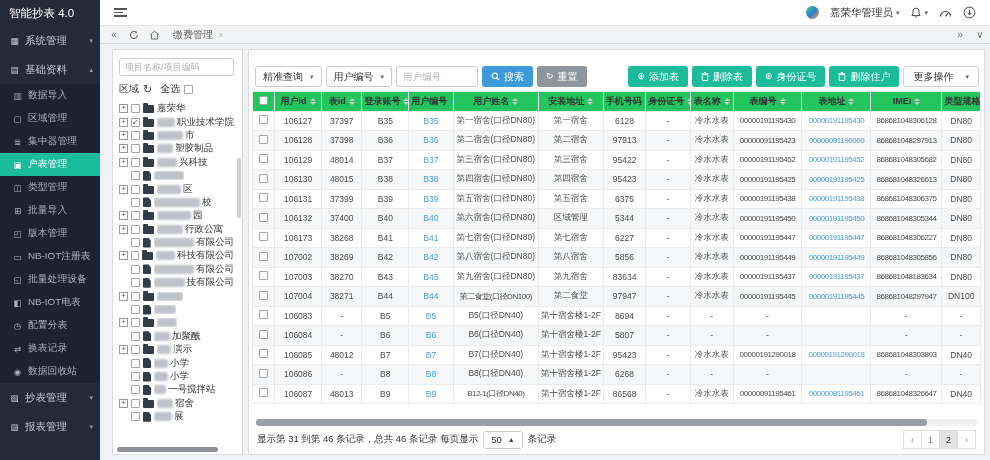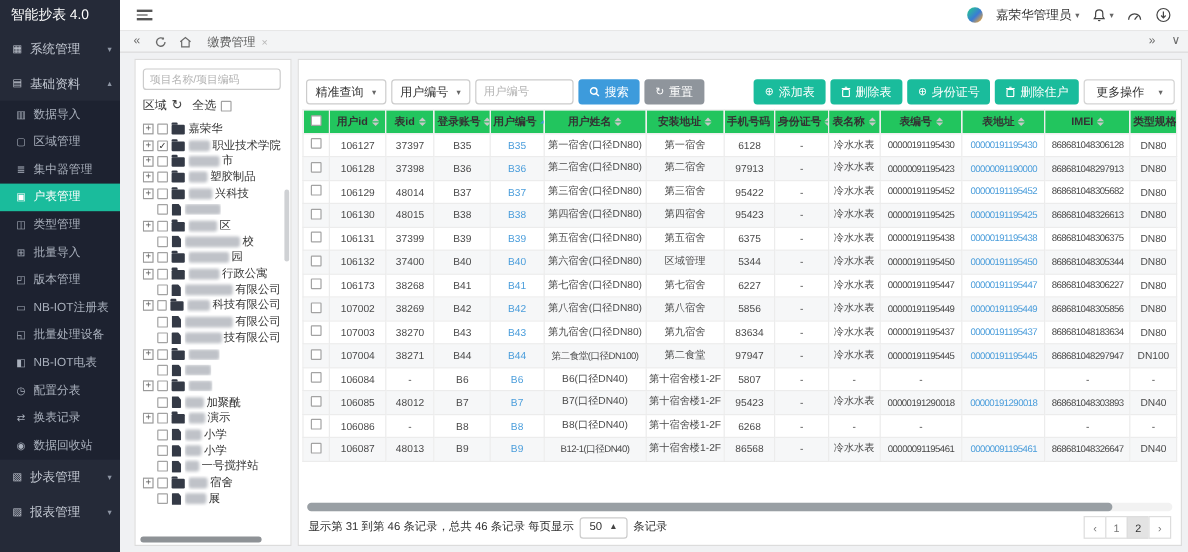--- a/index.html
+++ b/index.html
@@ -767,20 +767,36 @@
                   <td>97947</td>
                   <td>-</td>
                   <td>冷水水表</td>
                   <td class="tight">00000191195445</td>
                   <td class="tight"><span class="lnk">00000191195445</span></td>
                   <td class="tight">868681048297947</td>
                   <td>DN100</td>
                 </tr>
                 <tr>
                   <td><span class="cb"></span></td>
+                  <td>106083</td>
+                  <td>-</td>
+                  <td>B5</td>
+                  <td><span class="lnk">B5</span></td>
+                  <td>B5(口径DN40)</td>
+                  <td>第十宿舍楼1-2F</td>
+                  <td>8694</td>
+                  <td>-</td>
+                  <td>-</td>
+                  <td>-</td>
+                  <td></td>
+                  <td>-</td>
+                  <td>-</td>
+                </tr>
+                <tr>
+                  <td><span class="cb"></span></td>
                   <td>106084</td>
                   <td>-</td>
                   <td>B6</td>
                   <td><span class="lnk">B6</span></td>
                   <td>B6(口径DN40)</td>
                   <td>第十宿舍楼1-2F</td>
                   <td>5807</td>
                   <td>-</td>
                   <td>-</td>
                   <td>-</td>

